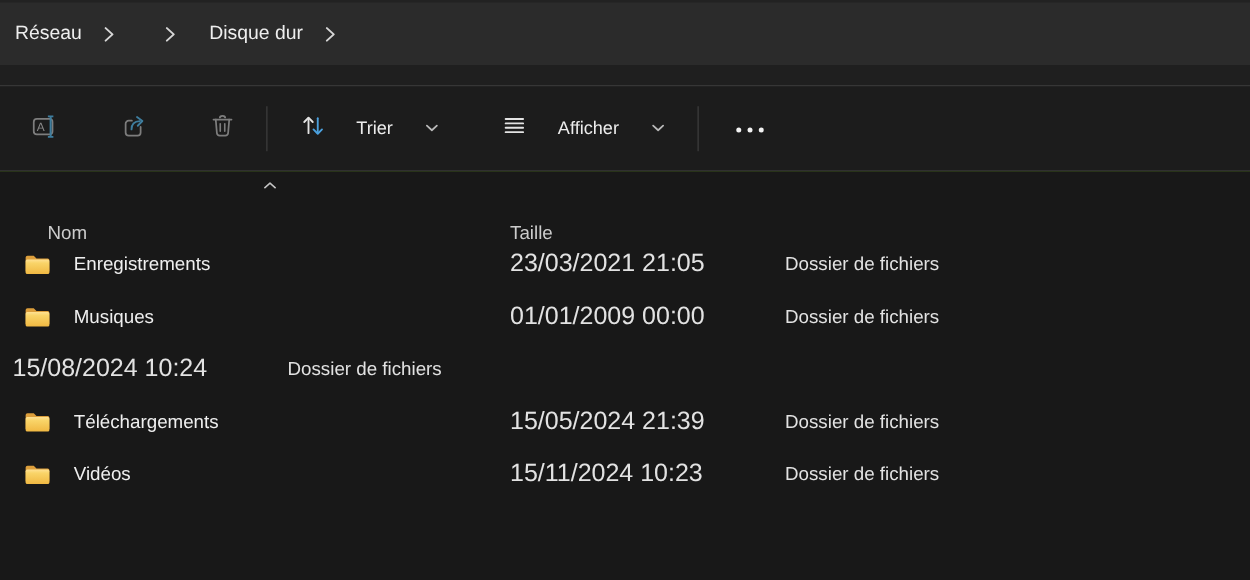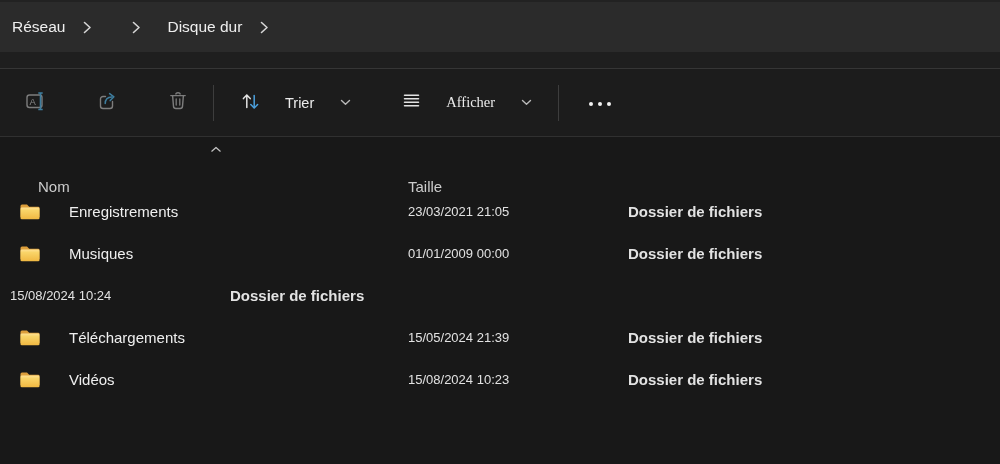--- a/index.html
+++ b/index.html
@@ -36,46 +36,46 @@
   }
   .tool-btn {
     height:40px; display:flex; align-items:center; justify-content:center;
     background:transparent; border:none; border-radius:4px; cursor:default;
   }
   .icon-btn { width:44px; }
   .icon-btn + .icon-btn { margin-left:27px; }
   .vsep { width:1px; height:36px; background:#3d3d3d; margin:0 13px; flex:none; }
   .labeled-btn { padding:0 13px; gap:24px; font-size:14.5px; color:#ececec; }
   .labeled-btn .chev { margin-left:2px; display:flex; align-items:center; }
-  #view-button { margin-left:24px;font-family:Liberation Serif, serif; }
+  #view-button { margin-left:24px; }
   .more-btn { width:56px; }
 
   
   .content { flex:1; background:#181818; position:relative; }
 
   .header-row { height:44px; display:flex; position:relative; margin-top:1px; }
   .hcol {
     position:relative; display:flex; align-items:center;
     font-size:15px; color:#cccccc; cursor:default;margin-top:48px;
   }
   .hcol .sep { position:absolute; right:0; top:5px; bottom:4px; width:1px; background:#3d3d3d; }
   .hcol-name { width:398px; padding-left:38px; }
   .hcol-modified { width:220px; padding-left:10px; }
   .hcol-type { width:180px; padding-left:10px; }
   .hcol-size { width:122px; padding-left:10px; }
   .sort-caret { position:absolute; left:210px; top:1px; }
 
   .rows { margin-top:8px; }
   .file-row { height:42px; display:flex; align-items:center; cursor:default; }
   .cell-name {
-    width:398px; padding-left:20px; display:flex; align-items:center; gap:29px;
+    width:398px; padding-left:20px; display:flex; align-items:center; gap:19px;
     font-size:15px; color:#efefef; white-space:nowrap;
   }
-  .cell-modified { width:220px; padding-left:10px; font-size:13px; color:#e2e2e2; }
-  .cell-type { width:180px; padding-left:10px; font-size:15px; color:#e2e2e2;font-weight:bold; }
+  .cell-modified { width:220px; padding-left:10px; font-size:20px; color:#e2e2e2; }
+  .cell-type { width:180px; padding-left:10px; font-size:15px; color:#e2e2e2; }
   .cell-size { width:122px; padding-left:10px; font-size:15px; color:#e2e2e2; }
   .folder-glyph { flex:none; display:flex; }
 </style>
 </head>
 <body>
 
 <svg width="0" height="0" style="position:absolute">
   <defs>
     <linearGradient id="folderGrad" x1="0" y1="0" x2="0" y2="1">
       <stop offset="0" stop-color="#ffe193"></stop>
@@ -269,20 +269,20 @@
       <div class="file-row">
         <div class="cell-name">
           <span class="folder-glyph">
             <svg width="20" height="17" viewBox="0 0 20 17">
               <path d="M0.5,3 a1.5,1.5 0 0 1 1.5,-1.5 h5 l2.2,2.3 h9 a1.3,1.3 0 0 1 1.3,1.3 v9 h-19 z" fill="#dc9e3b"></path>
               <rect x="0.5" y="4.6" width="19" height="11.6" rx="1.3" fill="url(#folderGrad)"></rect>
             </svg>
           </span>
           <span>Vidéos</span>
         </div>
-        <div class="cell-modified">15/08/2024 10:23</div>
+        <div class="cell-modified">15/11/2024 10:23</div>
         <div class="cell-type">Dossier de fichiers</div>
         <div class="cell-size"></div>
       </div>
 
     </div>
   </div>
 </div>
 
 </body></html>

